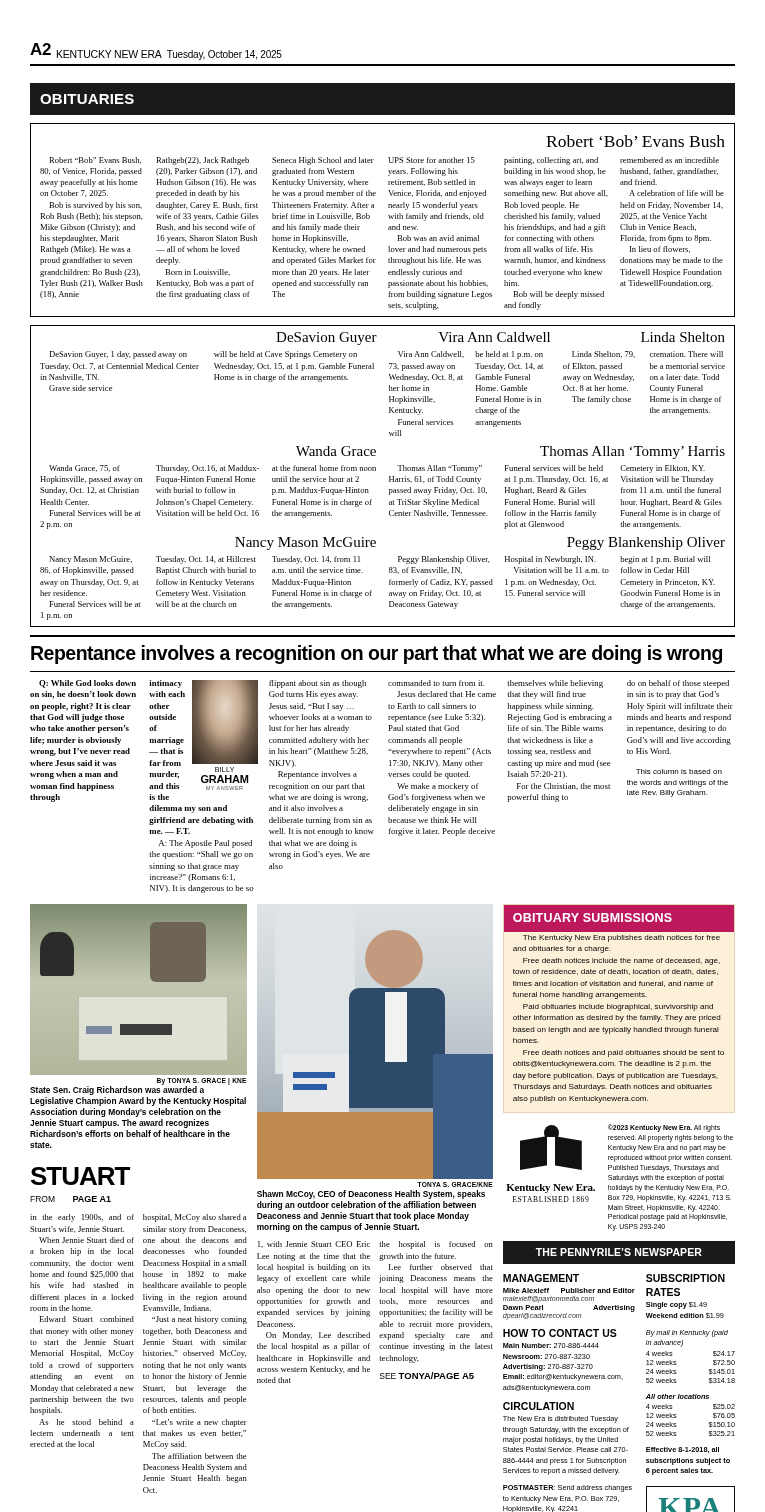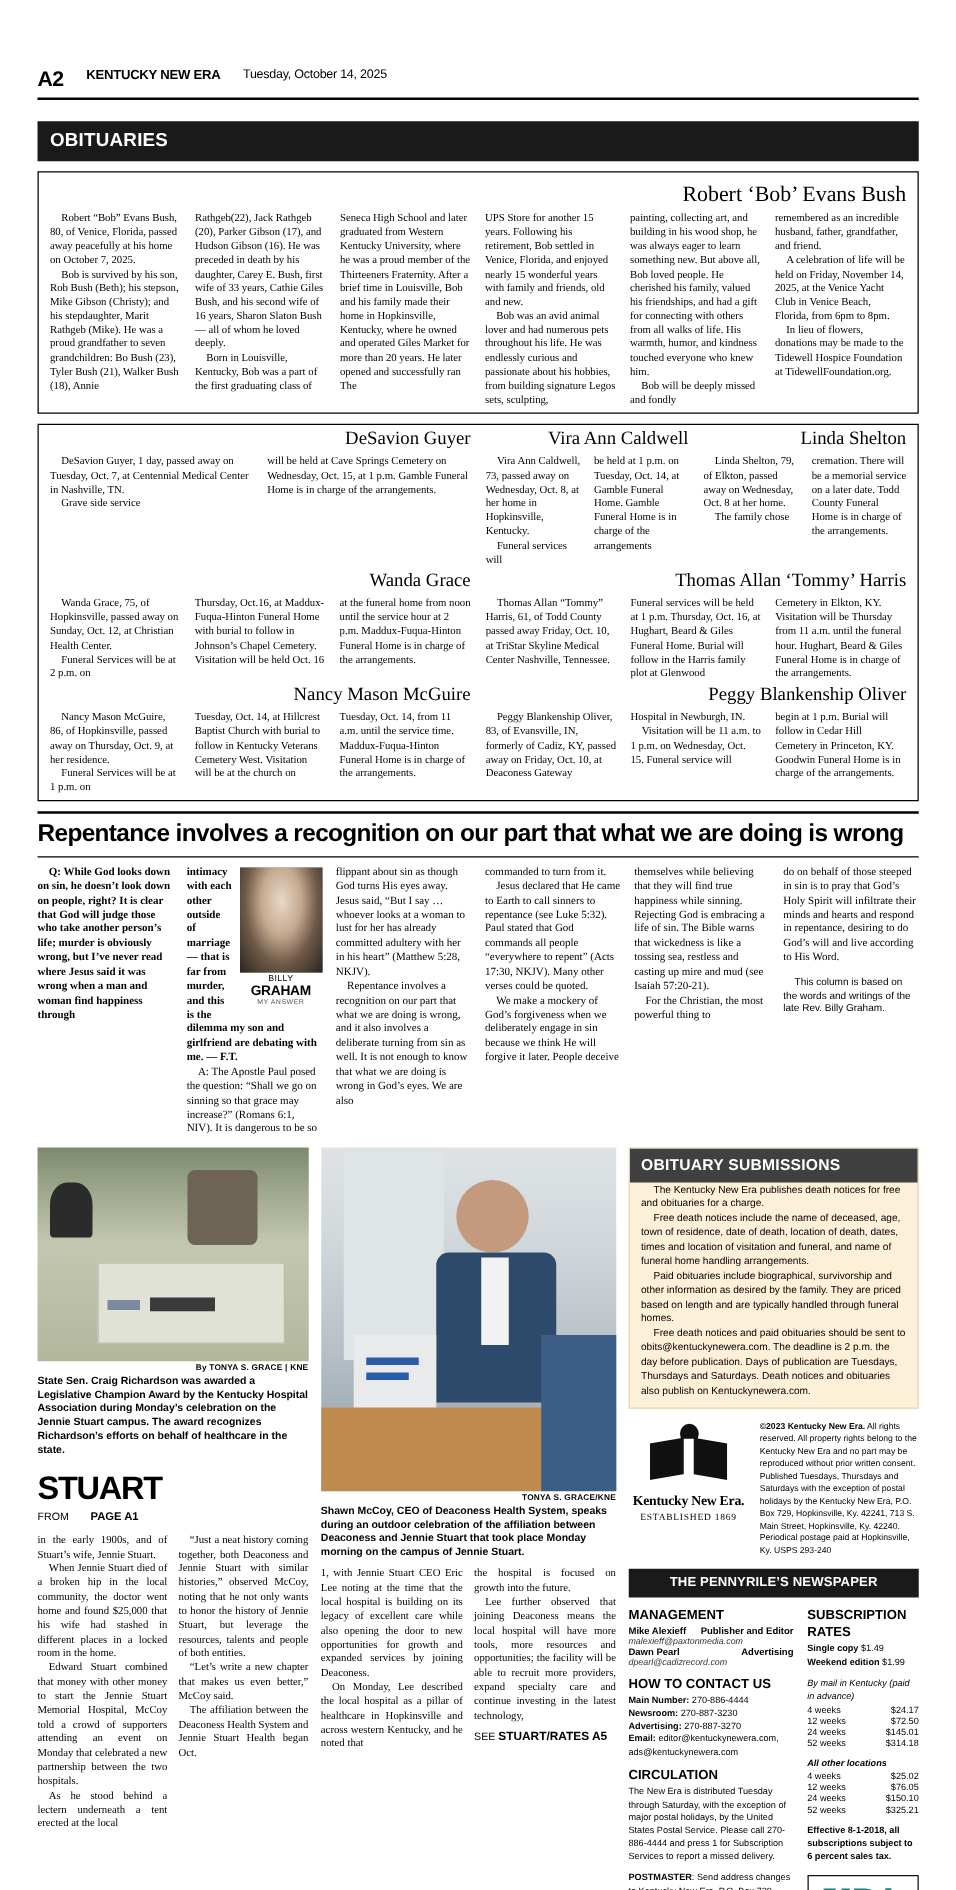--- a/index.html
+++ b/index.html
@@ -6,24 +6,24 @@
   html, body {
     width: 765px; height: 1512px;
     background: #ffffff;
     font-family: "Liberation Serif", serif;
     color: #000;
     overflow: hidden;
   }
   .page { position: relative; width: 765px; height: 1512px; padding: 0 30px; }
 
   
-  .folio { display:flex; align-items: flex-start; gap:18px; padding-top: 54px; padding-bottom: 4px;
+  .folio { display:flex; align-items: flex-end; gap:5px; padding-top: 40px; padding-bottom: 4px;
            border-bottom: 2.5px solid #000; }
   .folio-page { font-family:"Liberation Sans", sans-serif; font-weight:bold; font-size:17px; letter-spacing:-0.4px; }
-  .folio-paper { font-family:"Liberation Sans", sans-serif; font-weight:bold; font-size:10.5px; letter-spacing:-0.2px; }
+  .folio-paper { font-family:"Liberation Sans", sans-serif; font-weight:normal; font-size:10.5px; letter-spacing:-0.2px; }
   .folio-date { font-family:"Liberation Sans", sans-serif; font-size:10px; letter-spacing:-0.2px; }
 
   
   .section-banner { background:#1a1a1a; color:#fff; margin-top:17px; padding:7px 10px 8px;
      font-family:"Liberation Sans", sans-serif; font-weight:bold; font-size:15px; letter-spacing:0.2px; }
 
   
   .obit-box { border:1.2px solid #000; margin-top:8px; padding:7px 9px 5px; }
   .obit-head { text-align:right; font-size:17.5px; font-family:"Liberation Serif", serif;
      line-height:1.08; padding:1px 0 4px; }
@@ -80,21 +80,21 @@
   .jump-from { font-family:"Liberation Sans", sans-serif; font-size:8.5px; margin-top:2px; }
   .jump-from b { font-size:9px;margin-left:15px; }
   .story-cols { display:flex; gap:9px; margin-top:8px; }
   .story-cols > div { flex:1; }
   .story-p { font-size:8.6px; line-height:1.32; text-indent:9px; text-align:justify; }
   .see-more { font-family:"Liberation Sans", sans-serif; font-size:8.5px; margin-top:6px; }
   .see-more b { font-size:9.5px; }
 
   
   .subm-box { background:#fdf0d8; border:1px solid #e4d5b4; padding:0 0 8px; }
-  .subm-head { background:#404040; color:#fff; font-family:"Liberation Sans", sans-serif;
+  .subm-head { background:#be185d; color:#fff; font-family:"Liberation Sans", sans-serif;
       font-weight:bold; font-size:12.5px; padding:6px 9px 7px; letter-spacing:0.2px; }
   .subm-p { font-family:"Liberation Sans", sans-serif; font-size:8.1px; line-height:1.42;
       text-indent:10px; padding:0 9px; }
   .subm-p:first-of-type { padding-top:7px; }
 
   
   .colophon { margin-top:10px; }
   .colo-top { display:flex; gap:9px; }
   .logo-wrap { width:96px; text-align:center; padding-top:2px; }
   .logo-mark { width:62px; height:52px; margin:0 auto; position:relative; }
@@ -343,20 +343,21 @@
       </div>
 
       <div class="story-cols">
         <div>
           <div class="story-p" style="text-indent:0">in the early 1900s, and of Stuart’s wife, Jennie Stuart.</div>
           <div class="story-p">When Jennie Stuart died of a broken hip in the local community, the doctor went home and found $25,000 that his wife had stashed in different places in a locked room in the home.</div>
           <div class="story-p">Edward Stuart combined that money with other money to start the Jennie Stuart Memorial Hospital, McCoy told a crowd of supporters attending an event on Monday that celebrated a new partnership between the two hospitals.</div>
           <div class="story-p">As he stood behind a lectern underneath a tent erected at the local</div>
         </div>
         <div>
+          <div class="story-p" style="text-indent:0">hospital, McCoy also shared a similar story from Deaconess, one about the deacons and deaconesses who founded Deaconess Hospital in a small house in 1892 to make healthcare available to people living in the region around Evansville, Indiana.</div>
           <div class="story-p">“Just a neat history coming together, both Deaconess and Jennie Stuart with similar histories,” observed McCoy, noting that he not only wants to honor the history of Jennie Stuart, but leverage the resources, talents and people of both entities.</div>
           <div class="story-p">“Let’s write a new chapter that makes us even better,” McCoy said.</div>
           <div class="story-p">The affiliation between the Deaconess Health System and Jennie Stuart Health began Oct.</div>
         </div>
       </div>
     </div>
 
     <div class="bot-mid">
       <div class="photo photo2">
         <div style="position:absolute;left:18px;top:0;width:80px;height:170px;background:#dfe4e7;"></div>
@@ -374,21 +375,21 @@
 
       <div class="story-cols" style="margin-top:3px">
         <div>
           <div class="story-p" style="text-indent:0">1, with Jennie Stuart CEO Eric Lee noting at the time that the local hospital is building on its legacy of excellent care while also opening the door to new opportunities for growth and expanded services by joining Deaconess.</div>
           <div class="story-p">On Monday, Lee described the local hospital as a pillar of healthcare in Hopkinsville and across western Kentucky, and he noted that</div>
         </div>
         <div>
           <div class="story-p" style="text-indent:0">the hospital is focused on growth into the future.</div>
           <div class="story-p">Lee further observed that joining Deaconess means the local hospital will have more tools, more resources and opportunities; the facility will be able to recruit more providers, expand specialty care and continue investing in the latest technology,</div>
           <div class="see-more">
-            <span>SEE </span><b>STUART/RATES A5</b>
+            <span>SEE </span><b>TONYA/PAGE A5</b>
           </div>
         </div>
       </div>
     </div>
 
     <div class="bot-right">
 
       <div class="subm-box">
         <div class="subm-head">OBITUARY SUBMISSIONS</div>
         <div class="subm-p">The Kentucky New Era publishes death notices for free and obituaries for a charge.</div>

